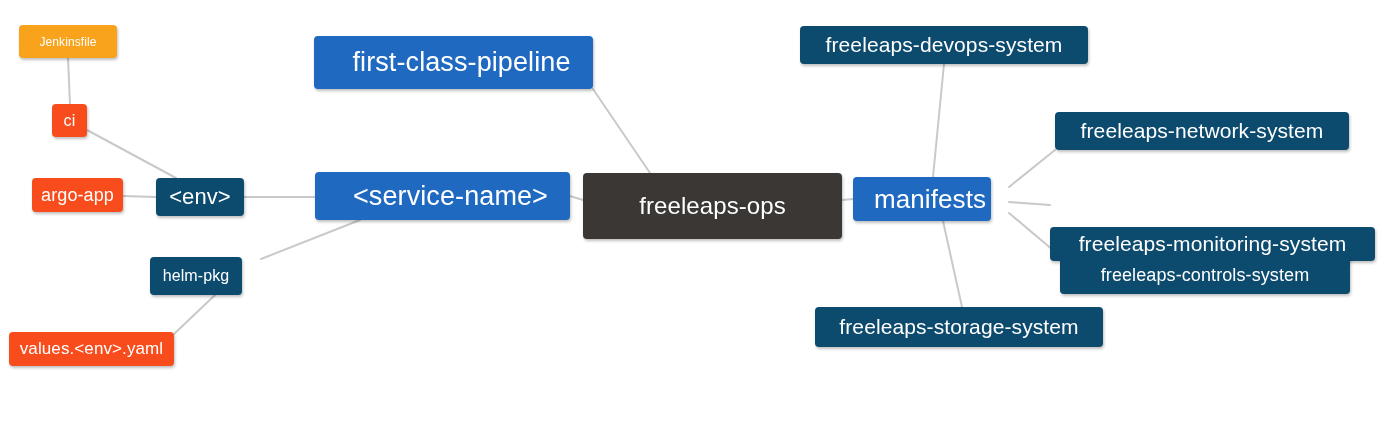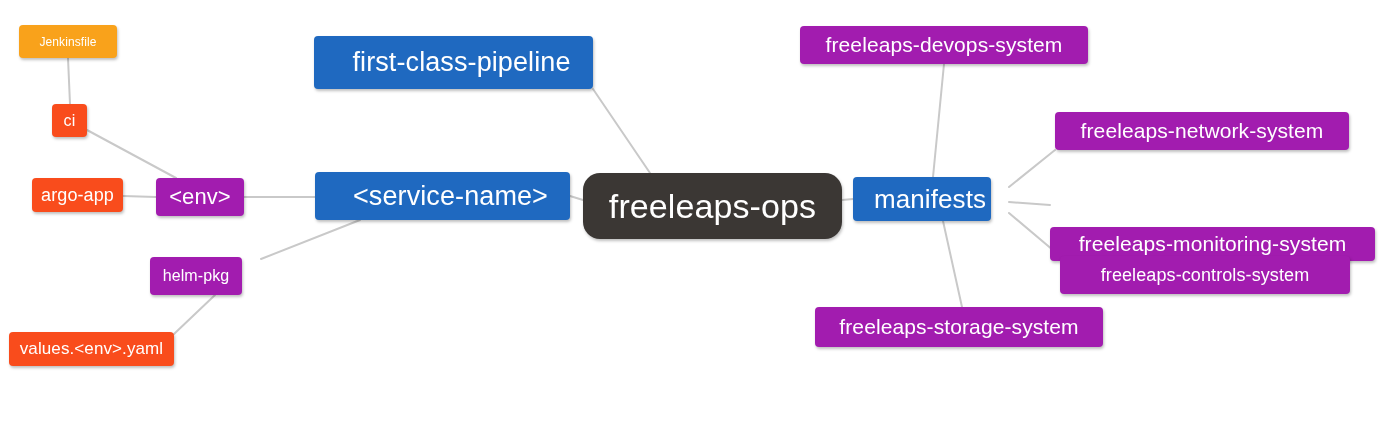--- a/index.html
+++ b/index.html
@@ -30,21 +30,21 @@
     justify-content: center;
     box-sizing: border-box;
     color: #ffffff;
     border-radius: 4px;
     white-space: nowrap;
     box-shadow: 1px 2px 3px rgba(0,0,0,0.25);
     letter-spacing: 0.1px;
   }
   .n-root  { background: #3b3734; }
   .n-blue  { background: #1f69c0; padding-left: 16px; }
-  .n-green { background: #a21caf; }
+  .n-green { background: #0c4a6e; }
   .n-orange{ background: #f9a21b; }
   .n-red   { background: #f94c1c; }
 </style>
 </head>
 <body>
 
 <div id="canvas">
   <svg id="edges">
       <line x1="593" y1="89" x2="650" y2="173" stroke="#c9c9c9" stroke-width="2" stroke-linecap="round"></line>
       <line x1="570" y1="196" x2="583" y2="200" stroke="#c9c9c9" stroke-width="2" stroke-linecap="round"></line>
@@ -55,21 +55,21 @@
       <line x1="68" y1="58" x2="70" y2="104" stroke="#c9c9c9" stroke-width="2" stroke-linecap="round"></line>
       <line x1="87" y1="130" x2="176" y2="178" stroke="#c9c9c9" stroke-width="2" stroke-linecap="round"></line>
       <line x1="123" y1="196" x2="156" y2="197" stroke="#c9c9c9" stroke-width="2" stroke-linecap="round"></line>
       <line x1="933" y1="177" x2="944" y2="64" stroke="#c9c9c9" stroke-width="2" stroke-linecap="round"></line>
       <line x1="1009" y1="187" x2="1055" y2="150" stroke="#c9c9c9" stroke-width="2" stroke-linecap="round"></line>
       <line x1="1009" y1="202" x2="1050" y2="205" stroke="#c9c9c9" stroke-width="2" stroke-linecap="round"></line>
       <line x1="1009" y1="213" x2="1060" y2="256" stroke="#c9c9c9" stroke-width="2" stroke-linecap="round"></line>
       <line x1="943" y1="221" x2="962" y2="307" stroke="#c9c9c9" stroke-width="2" stroke-linecap="round"></line>
     </svg>
   <div id="nodes">
-      <div class="node n-root" style="left: 583px; top: 173px; width: 259px; height: 66px; font-size: 34px; border-radius: 17px;">freeleaps-ops</div>
+      <div class="node n-root" style="left: 583px; top: 173px; width: 259px; height: 66px; font-size: 24px;">freeleaps-ops</div>
       <div class="node n-blue" style="left: 314px; top: 36px; width: 279px; height: 53px; font-size: 27px;">first-class-pipeline</div>
       <div class="node n-blue" style="left: 315px; top: 172px; width: 255px; height: 48px; font-size: 27px;">&lt;service-name&gt;</div>
       <div class="node n-blue" style="left: 853px; top: 177px; width: 138px; height: 44px; font-size: 26px;">manifests</div>
       <div class="node n-green" style="left: 156px; top: 178px; width: 88px; height: 38px; font-size: 22px;">&lt;env&gt;</div>
       <div class="node n-green" style="left: 150px; top: 257px; width: 92px; height: 38px; font-size: 16px;">helm-pkg</div>
       <div class="node n-orange" style="left: 19px; top: 25px; width: 98px; height: 33px; font-size: 12px;">Jenkinsfile</div>
       <div class="node n-red" style="left: 52px; top: 104px; width: 35px; height: 33px; font-size: 16px;">ci</div>
       <div class="node n-red" style="left: 32px; top: 178px; width: 91px; height: 34px; font-size: 18px;">argo-app</div>
       <div class="node n-red" style="left: 9px; top: 332px; width: 165px; height: 34px; font-size: 17px;">values.&lt;env&gt;.yaml</div>
       <div class="node n-green" style="left: 800px; top: 26px; width: 288px; height: 38px; font-size: 21px;">freeleaps-devops-system</div>

